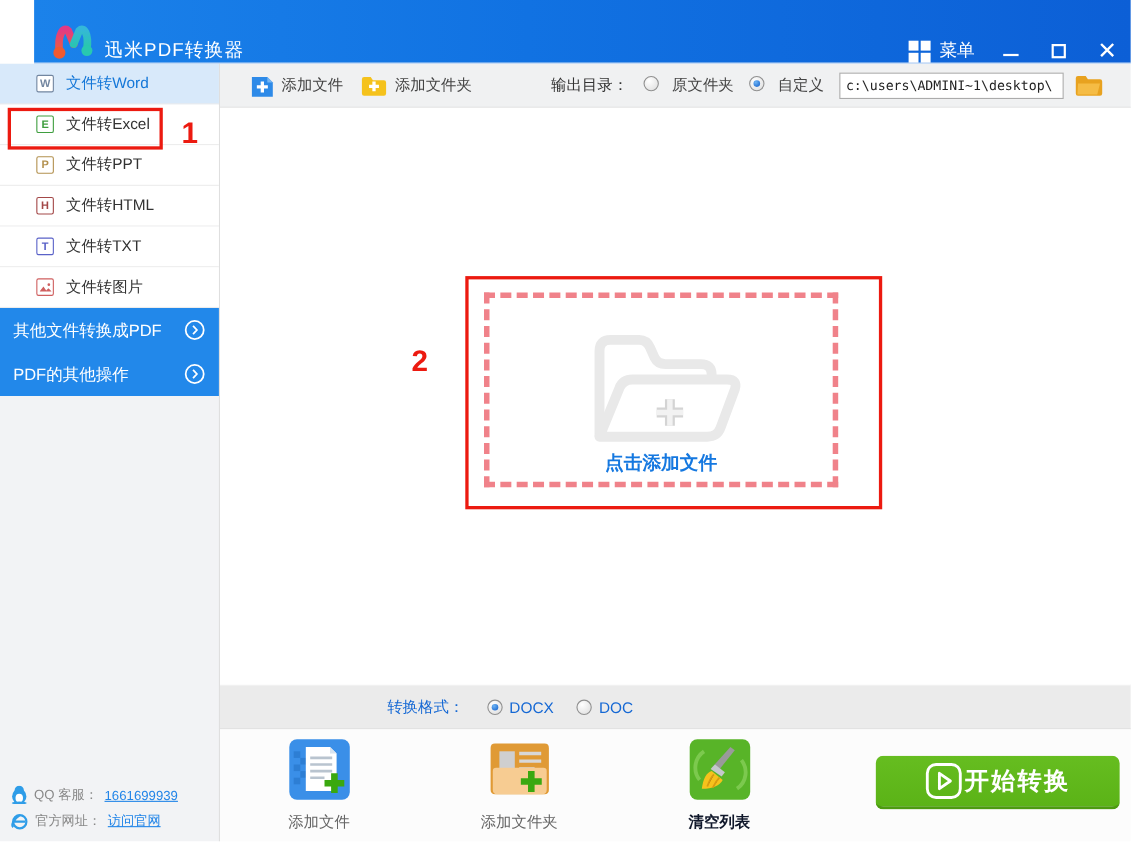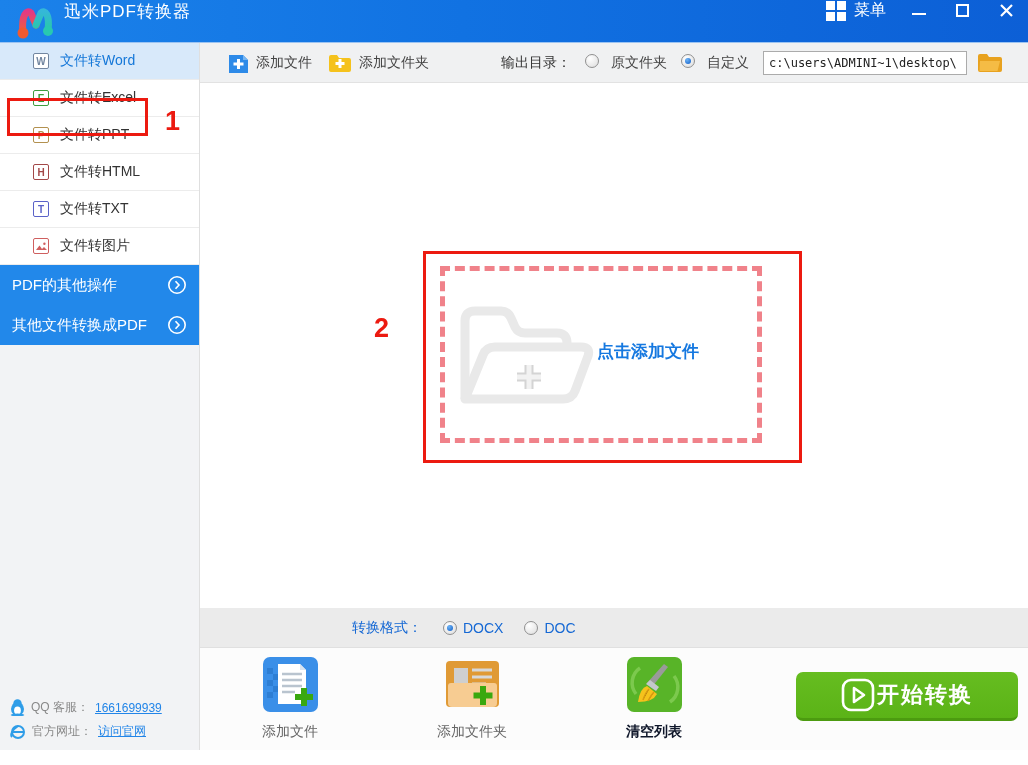--- a/index.html
+++ b/index.html
@@ -4,24 +4,24 @@
 <style>
   * { margin:0; padding:0; box-sizing:border-box; }
   html,body { width:1028px; height:765px; }
   body {
     font-family:"Liberation Sans","DejaVu Sans",sans-serif;
     background:#fff; position:relative; overflow:hidden;
     width:1028px; height:765px;
   }
   
   .titlebar {
-    height:43px; display:flex; align-items:flex-start;
+    height:58px; display:flex; align-items:flex-end;
     background:linear-gradient(90deg,#1b82ea 0%,#1172e2 45%,#0c5fd6 100%);
     border-bottom:1px solid #9cc4f2;
-    padding:0 14px; color:#fff;
+    padding:0 14px; color:#fff;margin-left:31px;
   }
   .logo { width:42px; height:42px; margin-right:8px; }
   .app-title { font-size:17px; letter-spacing:1px; }
   .titlebar-right { margin-left:auto; display:flex; align-items:center; gap:26px; }
   .menu-btn { display:flex; align-items:center; gap:8px; font-size:16px; cursor:pointer; }
   .grid-icon { width:20px; height:20px; display:grid; grid-template-columns:9px 9px; grid-template-rows:9px 9px; gap:2px; }
   .grid-icon span { background:#fff; }
   .win-controls { display:flex; align-items:center; gap:30px; font-size:18px; }
   .win-btn { cursor:pointer; line-height:1; color:#fff; }
   .max-glyph { display:inline-block; width:13px; height:13px; border:2px solid #fff; }
@@ -94,21 +94,21 @@
     position:absolute; right:10px; top:24px; width:222px; height:49px;
     background:linear-gradient(#66bd20,#5bb317); border-bottom:3px solid #4c9b10; border-radius:7px;
     color:#fff; font-size:22px; font-weight:bold; letter-spacing:2px;
     display:flex; align-items:center; justify-content:center; gap:2px; cursor:pointer;
   }
 
   
   .overlay { position:absolute; left:0; top:0; width:1028px; height:765px; pointer-events:none; }
   .dropzone {
     position:absolute; left:440px; top:266px; width:322px; height:177px;
-    border:5px dashed #f0828a; display:flex; flex-direction:row; align-items:center; 
+    border:5px dashed #f0828a; display:flex; flex-direction:column; align-items:center; justify-content:flex-end;
     pointer-events:auto; cursor:pointer;
   }
   .dropzone .dz-text { color:#1578e0; font-size:17px; font-weight:bold; margin-bottom:6px; }
   .anno-box { position:absolute; border:3px solid #ec1a10; }
   .anno-num { position:absolute; color:#ec1a10; font-size:27px; font-weight:bold; }
 </style>
 </head>
 <body>
 
 <div class="titlebar">
@@ -179,28 +179,28 @@
       <span class="doc-ic" style="color:#cf5f5f;border-color:#cf5f5f">
         <svg width="11" height="9" viewBox="0 0 11 9">
             <path d="M0 8 L3.5 3.5 L6 7 L8 5 L11 8 Z" fill="#cf5f5f"></path>
             <circle cx="8.4" cy="1.8" r="1.2" fill="#cf5f5f"></circle>
           </svg>
       </span>
       <span>文件转图片</span>
     </div>
 
     <div class="side-header h2">
-      <span>PDF的其他操作</span>
+      <span>其他文件转换成PDF</span>
       <svg class="chev" width="20" height="20" viewBox="0 0 20 20">
         <circle cx="10" cy="10" r="8.2" fill="none" stroke="#fff" stroke-width="1.6"></circle>
         <path d="M8.5 6.2 L12 10 L8.5 13.8" fill="none" stroke="#fff" stroke-width="1.6"></path>
       </svg>
     </div>
     <div class="side-header h2">
-      <span>其他文件转换成PDF</span>
+      <span>PDF的其他操作</span>
       <svg class="chev" width="20" height="20" viewBox="0 0 20 20">
         <circle cx="10" cy="10" r="8.2" fill="none" stroke="#fff" stroke-width="1.6"></circle>
         <path d="M8.5 6.2 L12 10 L8.5 13.8" fill="none" stroke="#fff" stroke-width="1.6"></path>
       </svg>
     </div>
 
     <div class="contact">
       <div class="contact-row">
         <svg width="15" height="17" viewBox="0 0 15 17">
           <ellipse cx="7.5" cy="10" rx="6.5" ry="6.8" fill="#2f9de8"></ellipse>

